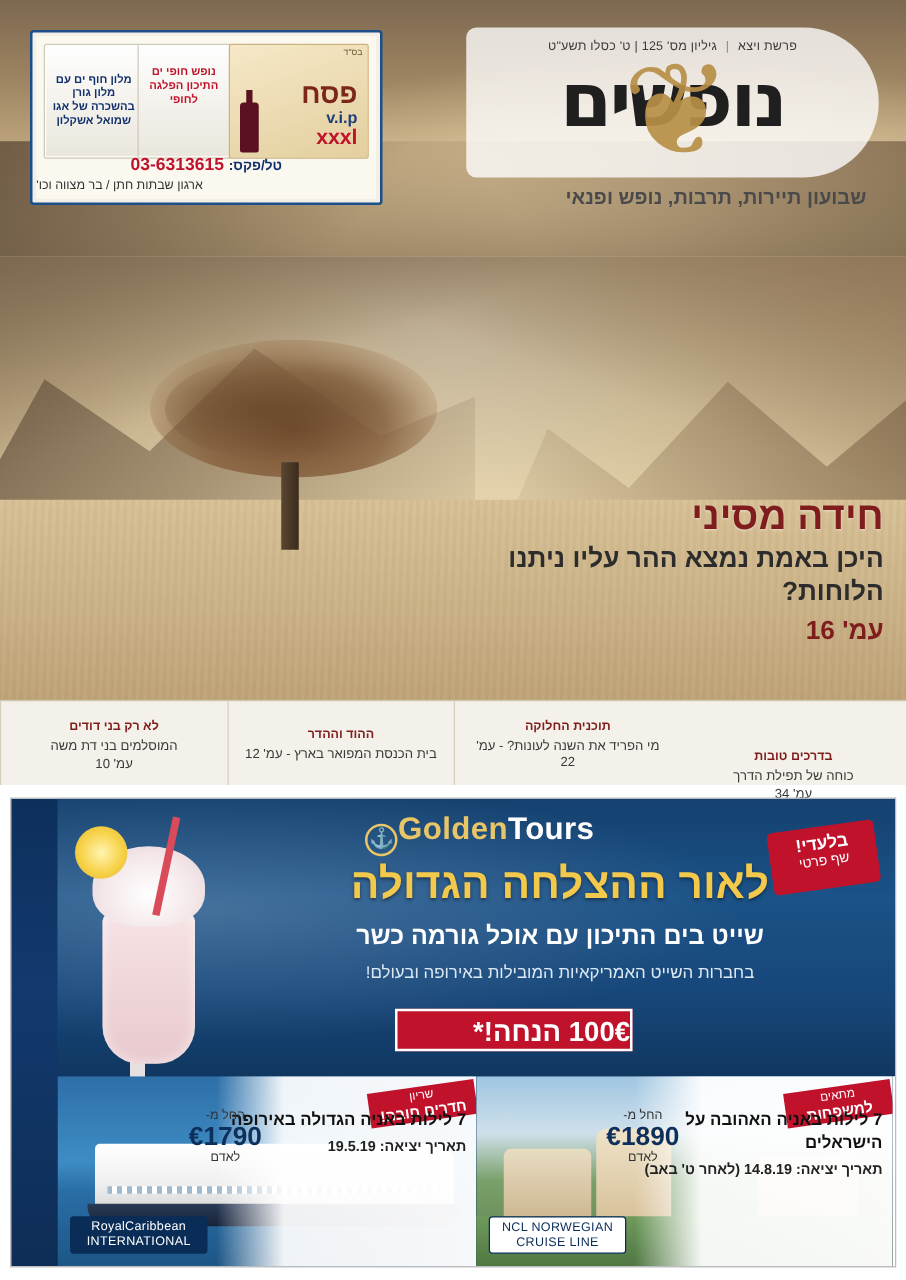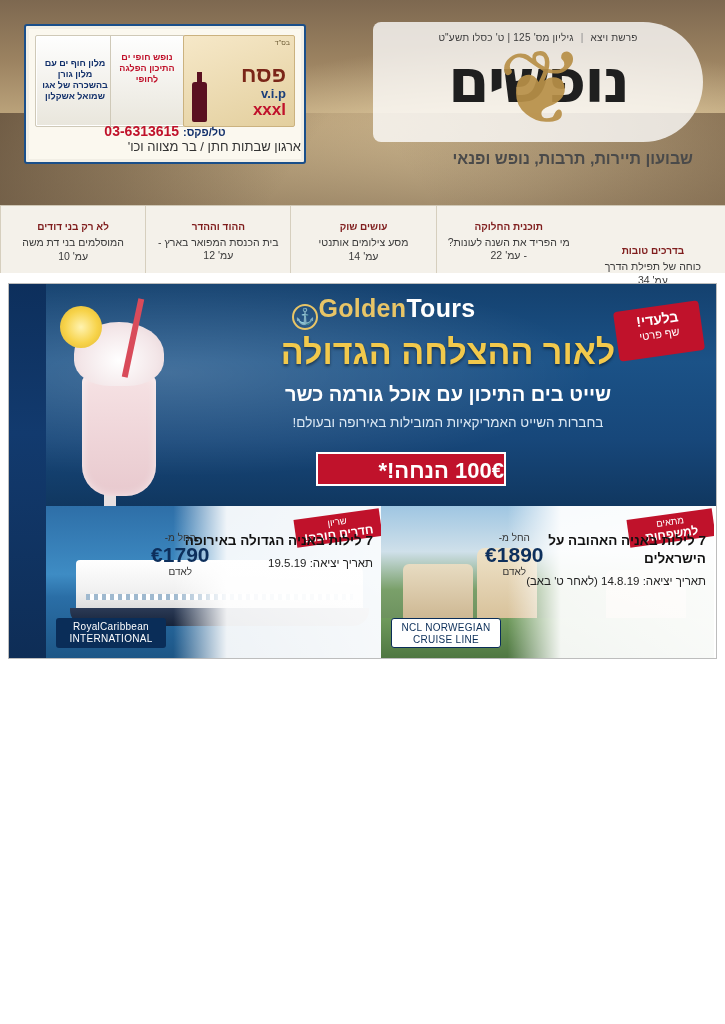--- a/index.html
+++ b/index.html
@@ -106,22 +106,22 @@
     border-radius:3px 3px 2px 2px;
   }
   .pes-bottle:before{ content:""; position:absolute; top:-10px; left:5px; width:5px; height:12px; background:#5a1020;}
   .pes-corner{ position:absolute; top:3px; right:4px; font-size:7px; color:#6b5a33; }
   .topad-phone {
     position:absolute; bottom:20px; left:0; right:0; text-align:center;
     font-size:14px; font-weight:bold; color:#c0122b; direction:rtl;
   }
   .topad-phone .lbl { color:#12306b; font-size:11px; }
   .topad-sub {
-    position:absolute; bottom:5px; left:0; right:0; text-align:right;
-    font-size:13px; color:#333; direction:rtl;
+    position:absolute; bottom:5px; left:0; right:0; text-align:left;
+    font-size:10px; color:#333; direction:rtl;
   }
 
   
   .hero {
     position:relative; height:355px; overflow:hidden;
     background:
       radial-gradient(ellipse at 50% 18%, #f3e6c8 0%, #e5d3ab 35%, #d9c49c 60%, #c9b389 100%);
   }
   .hero-mts {
     position:absolute; top:0; left:0; right:0; height:200px;
@@ -297,21 +297,21 @@
   .park-b2{ position:absolute; bottom:34px; left:96px; width:60px; height:76px; background:linear-gradient(180deg,#efe3c9,#d6bf97); border-radius:8px 8px 0 0;}
   .park-b3{ position:absolute; bottom:34px; right:28px; width:80px; height:54px; background:linear-gradient(180deg,#e6d8bb,#c8b089); border-radius:6px;}
   .park-green{ position:absolute; bottom:0; left:0; right:0; height:40px; background:linear-gradient(180deg,#6f9a5c,#4f7742);}
   .card-overlay{
     position:absolute; inset:0; background:linear-gradient(270deg, rgba(255,255,255,.96) 0%, rgba(255,255,255,.93) 46%, rgba(255,255,255,0) 62%);
   }
   .card-txt{
     position:absolute; top:26px; right:8px; width:58%; direction:rtl; text-align:right; color:#111;
   }
   .card-t1{ font-size:13.5px; font-weight:bold; line-height:18px; }
-  .card-t2{ font-size:11.5px; margin-top:6px; color:#222; line-height:15px; }
+  .card-t2{ font-size:11.5px; margin-top:6px; color:#222; line-height:15px;font-weight:bold; }
   .card-price{
     position:absolute; right:50%; top:26px; margin-right:4px; text-align:center; direction:rtl; color:#0d2f5c;
   }
   .cp-from{ font-size:10px; color:#333; }
   .cp-val{ font-size:21px; font-weight:bold; color:#0d2f5c; line-height:23px; }
   .cp-per{ font-size:10px; color:#333; }
   .card-brand{
     position:absolute; bottom:10px; left:10px; width:110px; height:30px;
     background:#0a2d58; color:#fff; border-radius:3px; font-size:10px; line-height:12px;
     text-align:center; padding-top:3px; direction:ltr; letter-spacing:.3px;
@@ -364,36 +364,45 @@
         <span>פרשת ויצא</span>
         <span class="sep">|</span>
         <span>גיליון מס' 125 | ט' כסלו תשע"ט</span>
       </div>
       <div class="mast-logo">נופשים</div>
       <div class="mast-swirl">❦</div>
       <div class="mast-tag">שבועון תיירות, תרבות, נופש ופנאי</div>
     </div>
   </div>
 
+  <div class="hero">
+    <div class="hero-mts"></div>
+    <div class="hero-mts2"></div>
+    <div class="hero-mts3"></div>
+    <div class="hero-ground"></div>
+    <div class="tree-canopy"></div>
+    <div class="tree-trunk"></div>
+
+    <div class="hero-head">
+      <div class="hero-title">חידה מסיני</div>
+      <div class="hero-sub">היכן באמת נמצא ההר עליו ניתנו הלוחות?</div>
+      <div class="hero-page">עמ' 16</div>
+    </div>
+  </div>
 
   <div class="teasers">
     <div class="teaser">
       <div class="teaser-title">לא רק בני דודים</div>
       <div class="teaser-sub">המוסלמים בני דת משה</div>
       <div class="teaser-page">עמ' 10</div>
     </div>
     <div class="teaser">
       <div class="teaser-title">ההוד וההדר</div>
       <div class="teaser-sub">בית הכנסת המפואר בארץ - עמ' 12</div>
       <div class="teaser-page"></div>
-    </div>
-    <div class="teaser">
-      <div class="teaser-title">עושים שוק</div>
-      <div class="teaser-sub">מסע צילומים אותנטי</div>
-      <div class="teaser-page">עמ' 14</div>
     </div>
     <div class="teaser">
       <div class="teaser-title">תוכנית החלוקה</div>
       <div class="teaser-sub">מי הפריד את השנה לעונות? - עמ' 22</div>
       <div class="teaser-page"></div>
     </div>
     <div class="teaser">
       <div class="teaser-title">בדרכים טובות</div>
       <div class="teaser-sub">כוחה של תפילת הדרך</div>
       <div class="teaser-page">עמ' 34</div>

